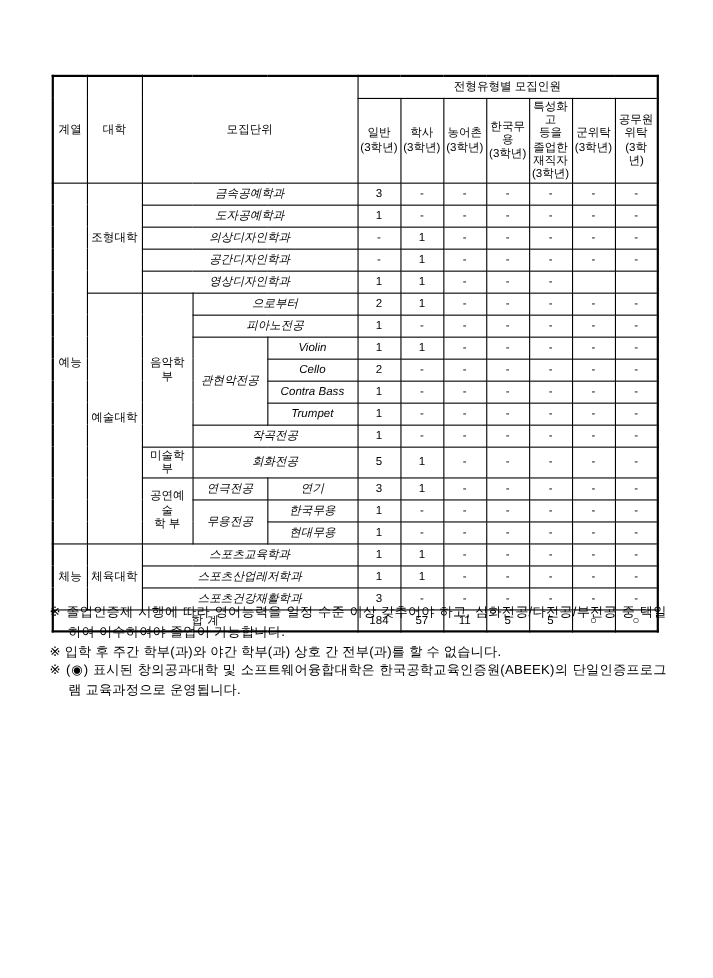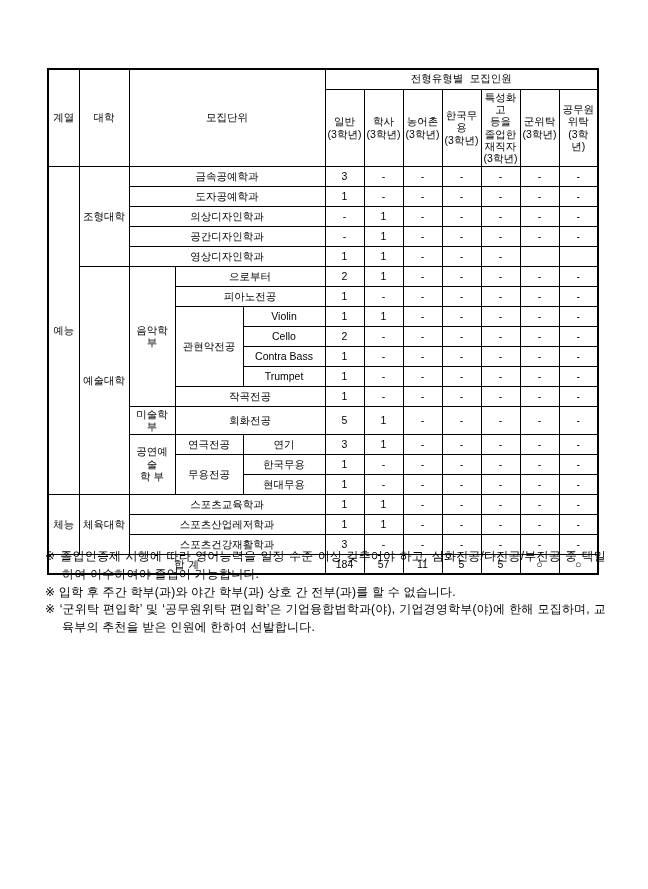--- a/index.html
+++ b/index.html
@@ -23,23 +23,23 @@
     line-height:1.18;
     text-align:center;
     vertical-align:middle;
     padding:1px 2px;
     white-space:pre-line;
     overflow:hidden;
   }
   thead tr.hrow1{height:20px;}
   thead tr.hrow2{height:52px;}
   tbody tr{height:20px;}
-  th.hdr{font-size:11px;font-family:Liberation Mono, monospace;}
+  th.hdr{font-size:11px;}
   th.htype{font-size:10px;line-height:1.12;padding:0 1px;}
-  td.c-unit, td.c-major, td.c-sub{text-align:left;padding-left:6px;}
+  td.c-unit, td.c-major, td.c-sub{text-align:left;padding-left:6px;font-style:italic;}
   td.c-series, td.c-college, td.c-dept{text-align:center;}
   td.c-num{text-align:center;}
   td.c-total{letter-spacing:0.5px;}
 
   
   .footnotes{
     position:absolute;left:45px;top:548px;width:561px;
     margin:0;padding:0;list-style:none;
   }
   .footnotes li{
@@ -312,16 +312,16 @@
           <td class="c-num">5</td>
           <td class="c-num">○</td>
           <td class="c-num">○</td>
         </tr>
       </tbody>
   </table>
 
   <ol class="footnotes">
       <li>※ 졸업인증제 시행에 따라 영어능력을 일정 수준 이상 갖추어야 하고, 심화전공/다전공/부전공 중 택일하여 이수하여야 졸업이 가능합니다.</li>
       <li>※ 입학 후 주간 학부(과)와 야간 학부(과) 상호 간 전부(과)를 할 수 없습니다.</li>
-      <li>※ ‘군위탁 편입학’ 및 ‘공무원위탁 편입학’은 기업융합법학과(야), 기업경영학부(야)에 한해 모집하며, 교육부의 추천을 받은 인원에 한하여 선발합니다.</li>
+      <li>※ (◉) 표시된 창의공과대학 및 소프트웨어융합대학은 한국공학교육인증원(ABEEK)의 단일인증프로그램 교육과정으로 운영됩니다.</li>
     </ol>
 
 </div>
 
 </body></html>

